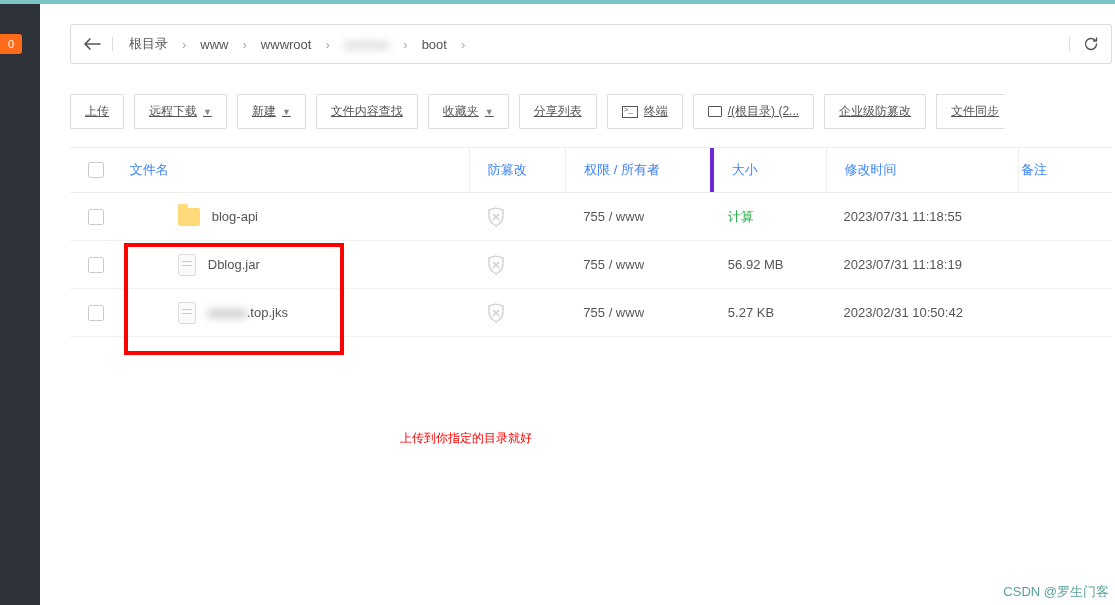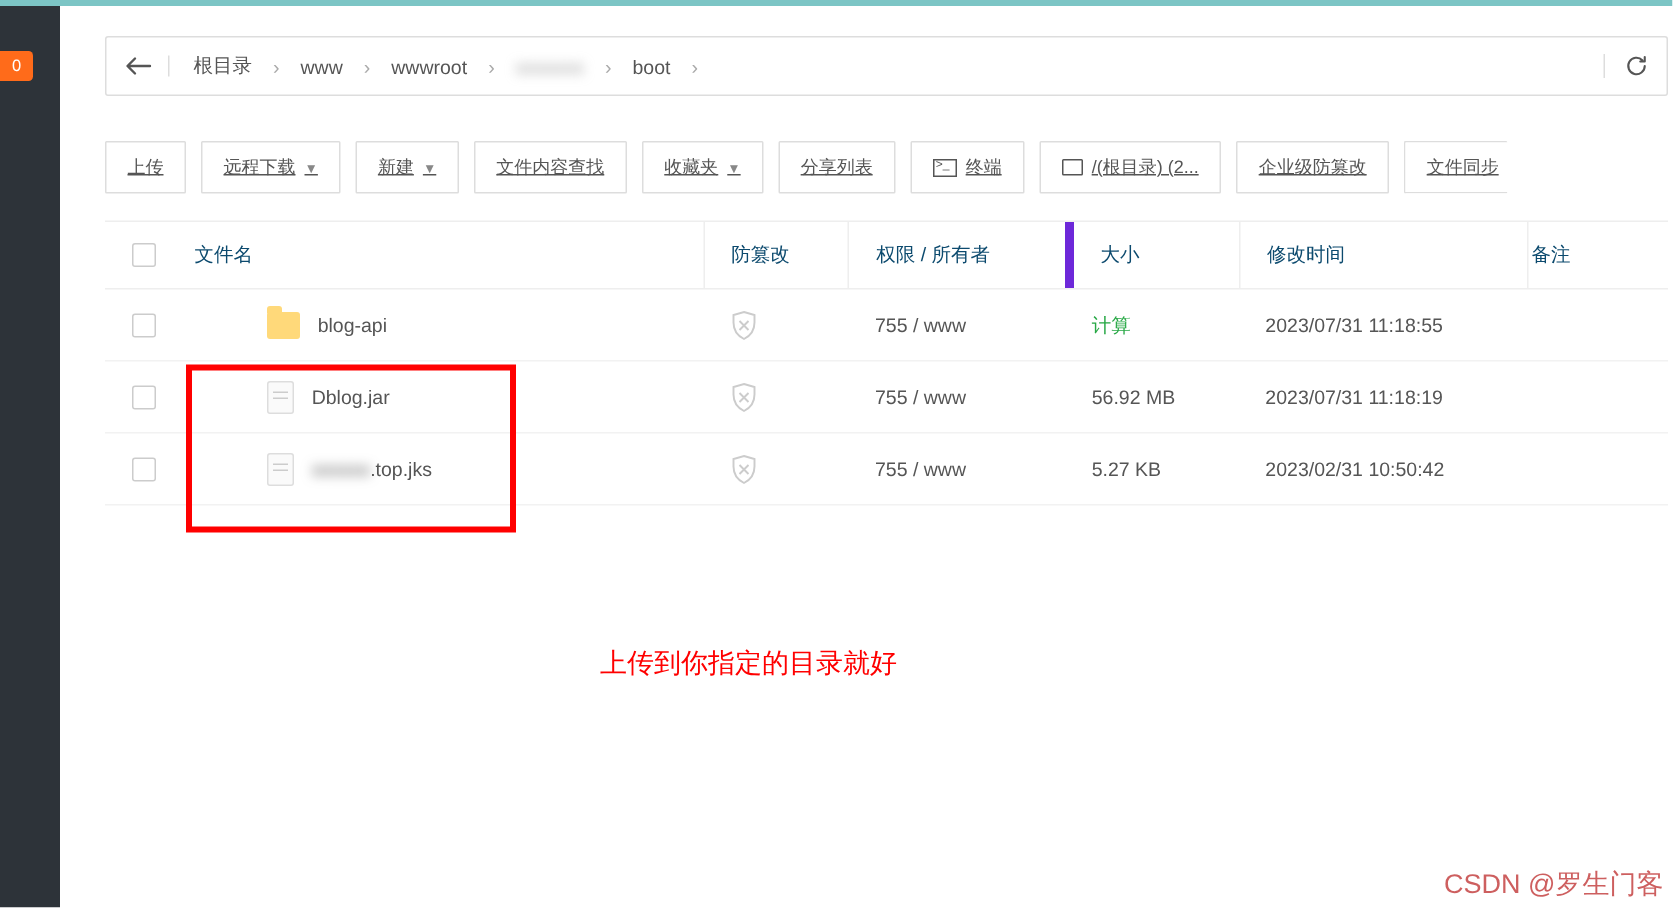--- a/index.html
+++ b/index.html
@@ -136,28 +136,28 @@
     }
     .table-wrap {
       width: 1042px;
     }
     .thead {
       display: flex;
       border-top: 1px solid #eee;
       border-bottom: 1px solid #eee;
       height: 46px;
       align-items: center;
-      color: #0c4a6e;
+      color: #3b82f6;
       font-size: 13px;
     }
     .col-chk { width: 54px; display:flex; justify-content:center; }
     .col-name { width: 320px; padding-left: 8px; }
     .col-tamper { width: 100px; border-left: 1px solid #eee; padding-left: 18px; height:100%; display:flex; align-items:center;margin-left:40px;}
     .col-perm { width: 150px; border-left: 1px solid #eee; padding-left: 18px; height:100%; display:flex; align-items:center;}
-    .col-size { width: 120px; border-left: 6px solid #6d28d9; padding-left: 18px; height:100%; display:flex; align-items:center;}
+    .col-size { width: 120px; border-left: 4px solid #6d28d9; padding-left: 18px; height:100%; display:flex; align-items:center;}
     .col-mtime { width: 200px; border-left: 1px solid #eee; padding-left: 18px; height:100%; display:flex; align-items:center;}
     .col-remark { width: 98px; border-left: 1px solid #eee; padding-left: 2px; height:100%; display:flex; align-items:center;}
     .trow {
       display: flex;
       height: 48px;
       align-items: center;
       border-bottom: 1px solid #f2f2f2;
       color: #555;
     }
     .trow .col-tamper, .trow .col-perm, .trow .col-size, .trow .col-mtime, .trow .col-remark {
@@ -222,29 +222,29 @@
     .size-calc { color: #27a845; cursor: pointer; }
     .highlight-box {
       position: absolute;
       border: 4px solid #ff0000;
       pointer-events: none;
     }
     .blurred-text { filter: blur(4px); display: inline-block; }
     .annotation {
       position: absolute;
       color: #ff0000;
-      font-size: 18px;
+      font-size: 12px;
       font-weight: normal;
     }
     .watermark {
       position: absolute;
       right: 6px;
       bottom: 4px;
-      color: #b91c1c;
-      font-size: 18px;
+      color: #0f766e;
+      font-size: 13px;
       opacity: 0.7;
     }
   </style>
 </head>
 <body>
 
 <div class="top-bar"></div>
 
 <div class="sidebar">
   <div class="badge-orange">0</div>

